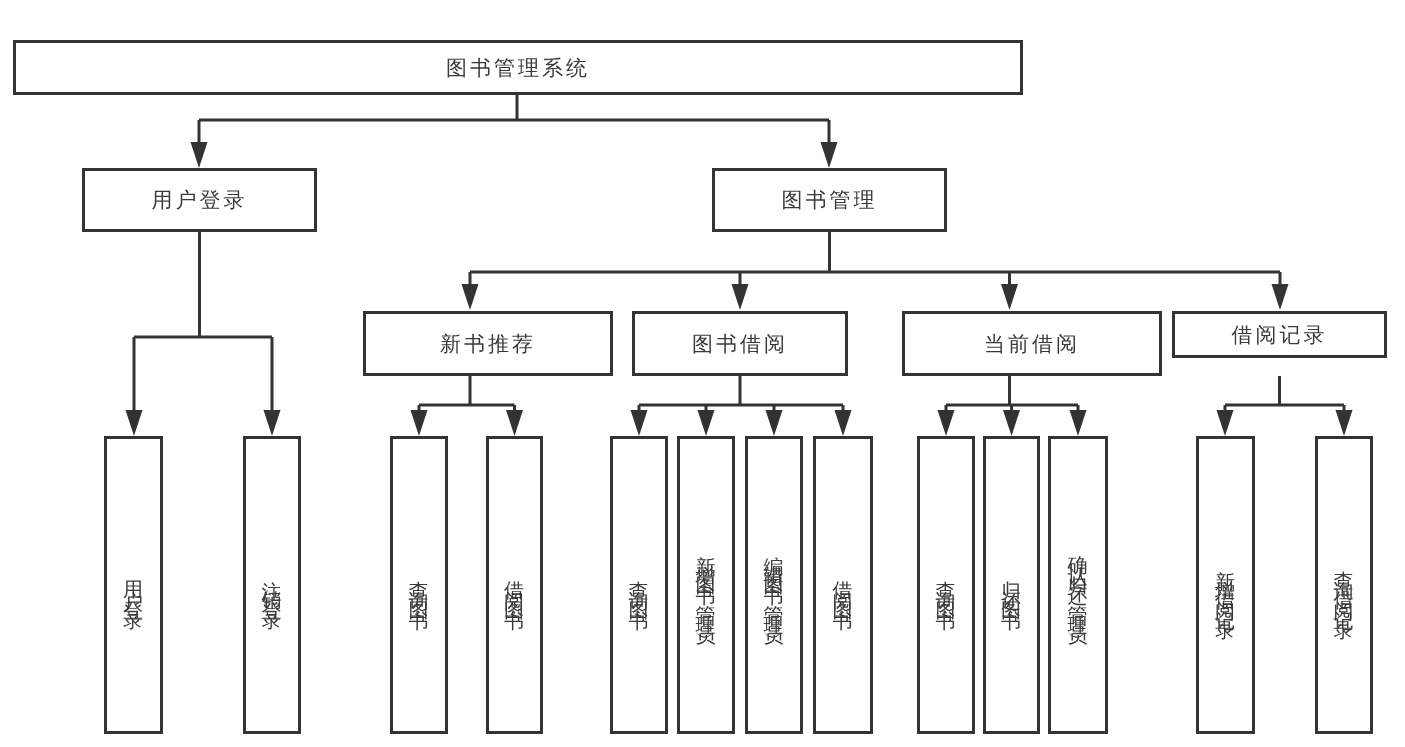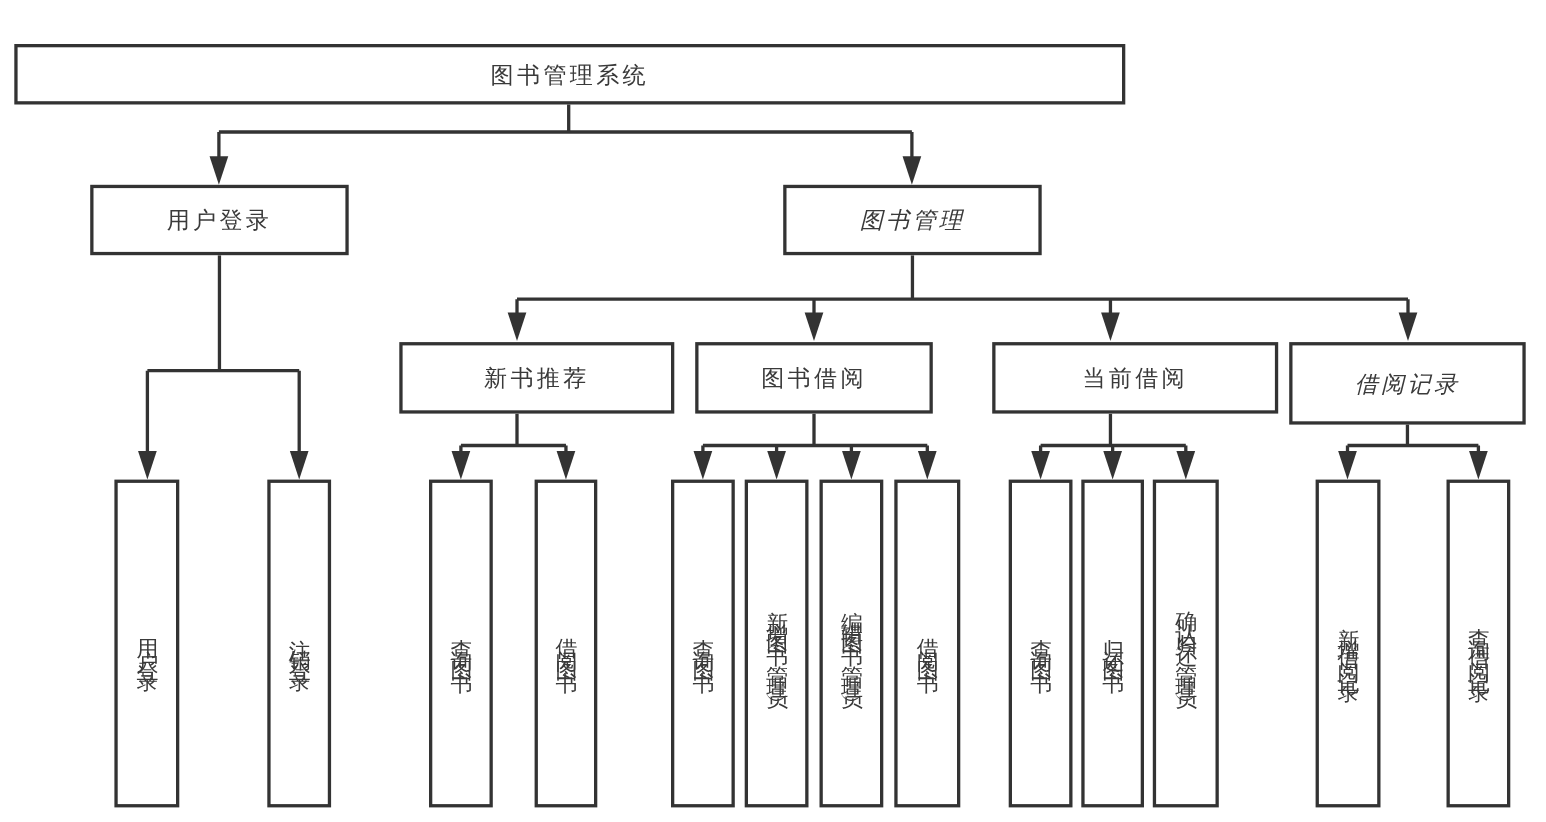--- a/index.html
+++ b/index.html
@@ -52,26 +52,26 @@
     text-orientation: mixed;
     font-size: 20px;
     letter-spacing: 10px;
     line-height: 1;
     white-space: nowrap;
   }
   
   #n-root { left: 13px;  top: 13px;  width: 1010px; height: 55px; margin-top: 27px; }
   
   #n-l2a  { left: 82px;  top: 168px; width: 235px;  height: 64px; }
-  #n-l2b  { left: 712px; top: 168px; width: 235px;  height: 64px; font-style: italic; }
+  #n-l2b  { left: 712px; top: 168px; width: 235px;  height: 64px; }
   
   #n-l3a  { left: 363px;  top: 311px; width: 250px; height: 65px; }
   #n-l3b  { left: 632px;  top: 311px; width: 216px; height: 65px; }
   #n-l3c  { left: 902px;  top: 311px; width: 260px; height: 65px; }
-  #n-l3d  { left: 1172px; top: 311px; width: 215px; height: 75px; font-style: italic; }
+  #n-l3d  { left: 1172px; top: 311px; width: 215px; height: 47px; }
   
   #n-lf1 { left: 104px;  width: 59px; }
   #n-lf2 { left: 243px;  width: 58px; }
   #n-nb1 { left: 390px;  width: 58px; }
   #n-nb2 { left: 486px;  width: 57px; }
   #n-bb1 { left: 610px;  width: 58px; }
   #n-bb2 { left: 677px;  width: 58px; }
   #n-bb3 { left: 745px;  width: 58px; }
   #n-bb4 { left: 813px;  width: 60px; }
   #n-cb1 { left: 917px;  width: 58px; }

